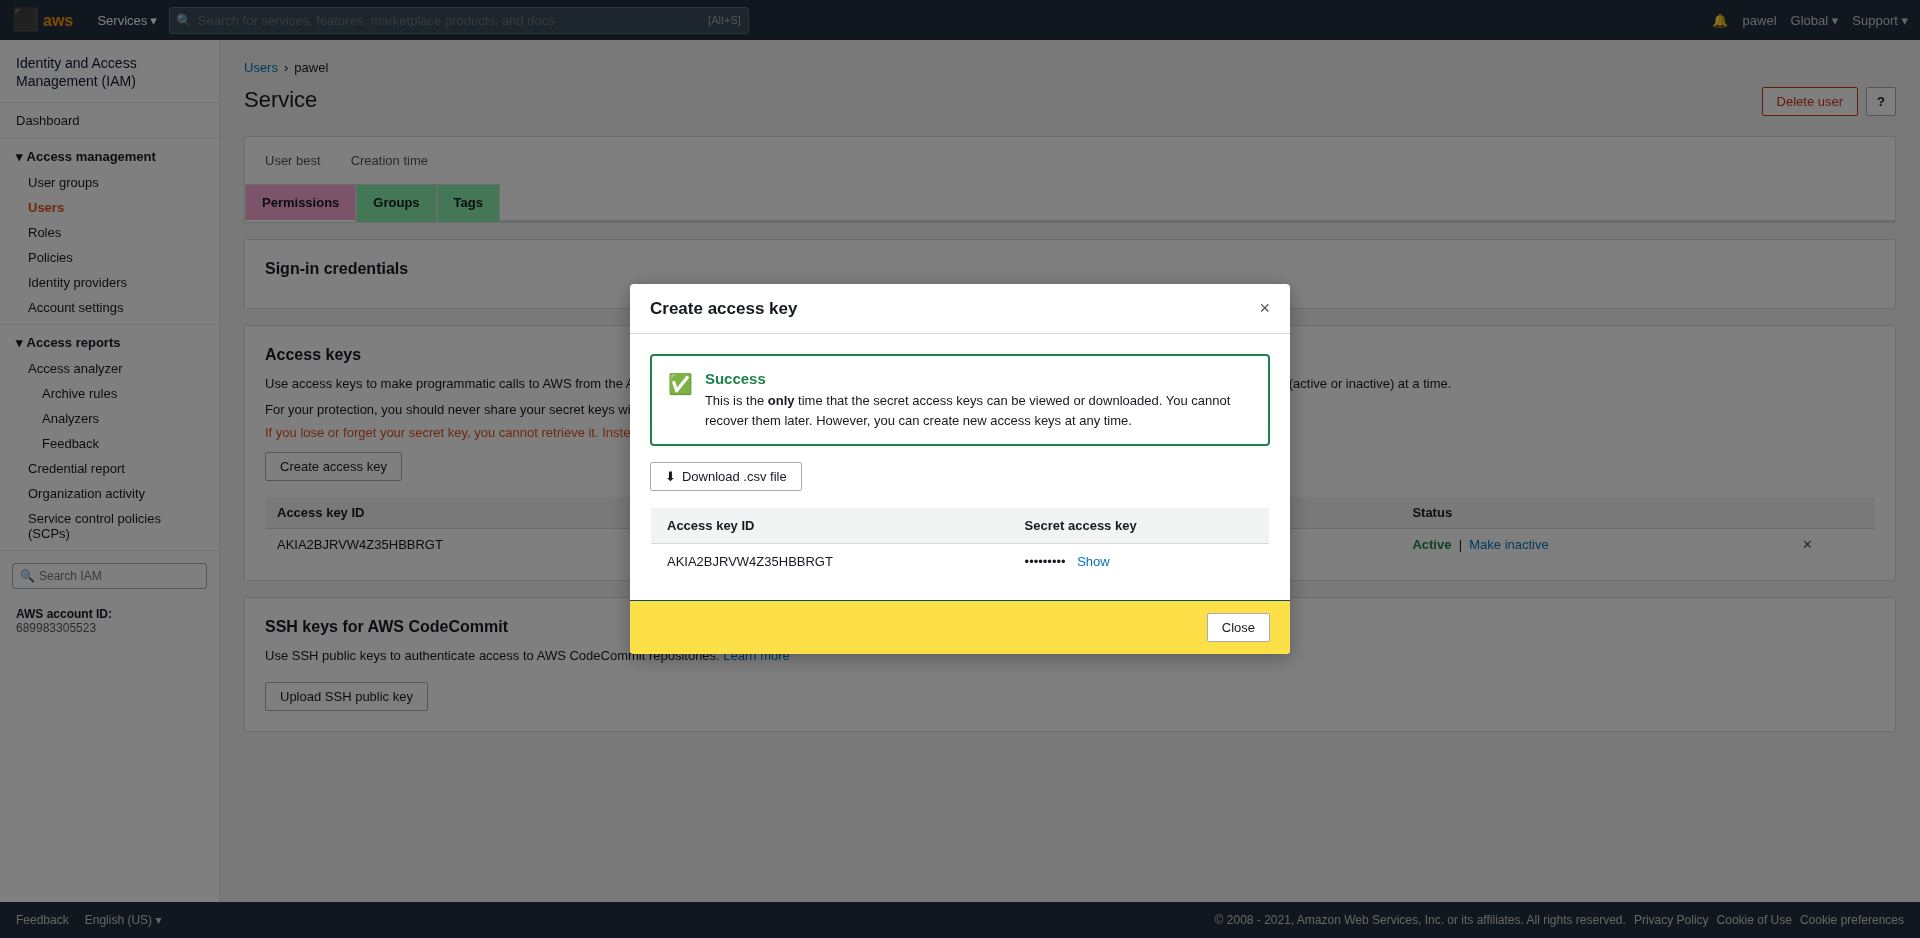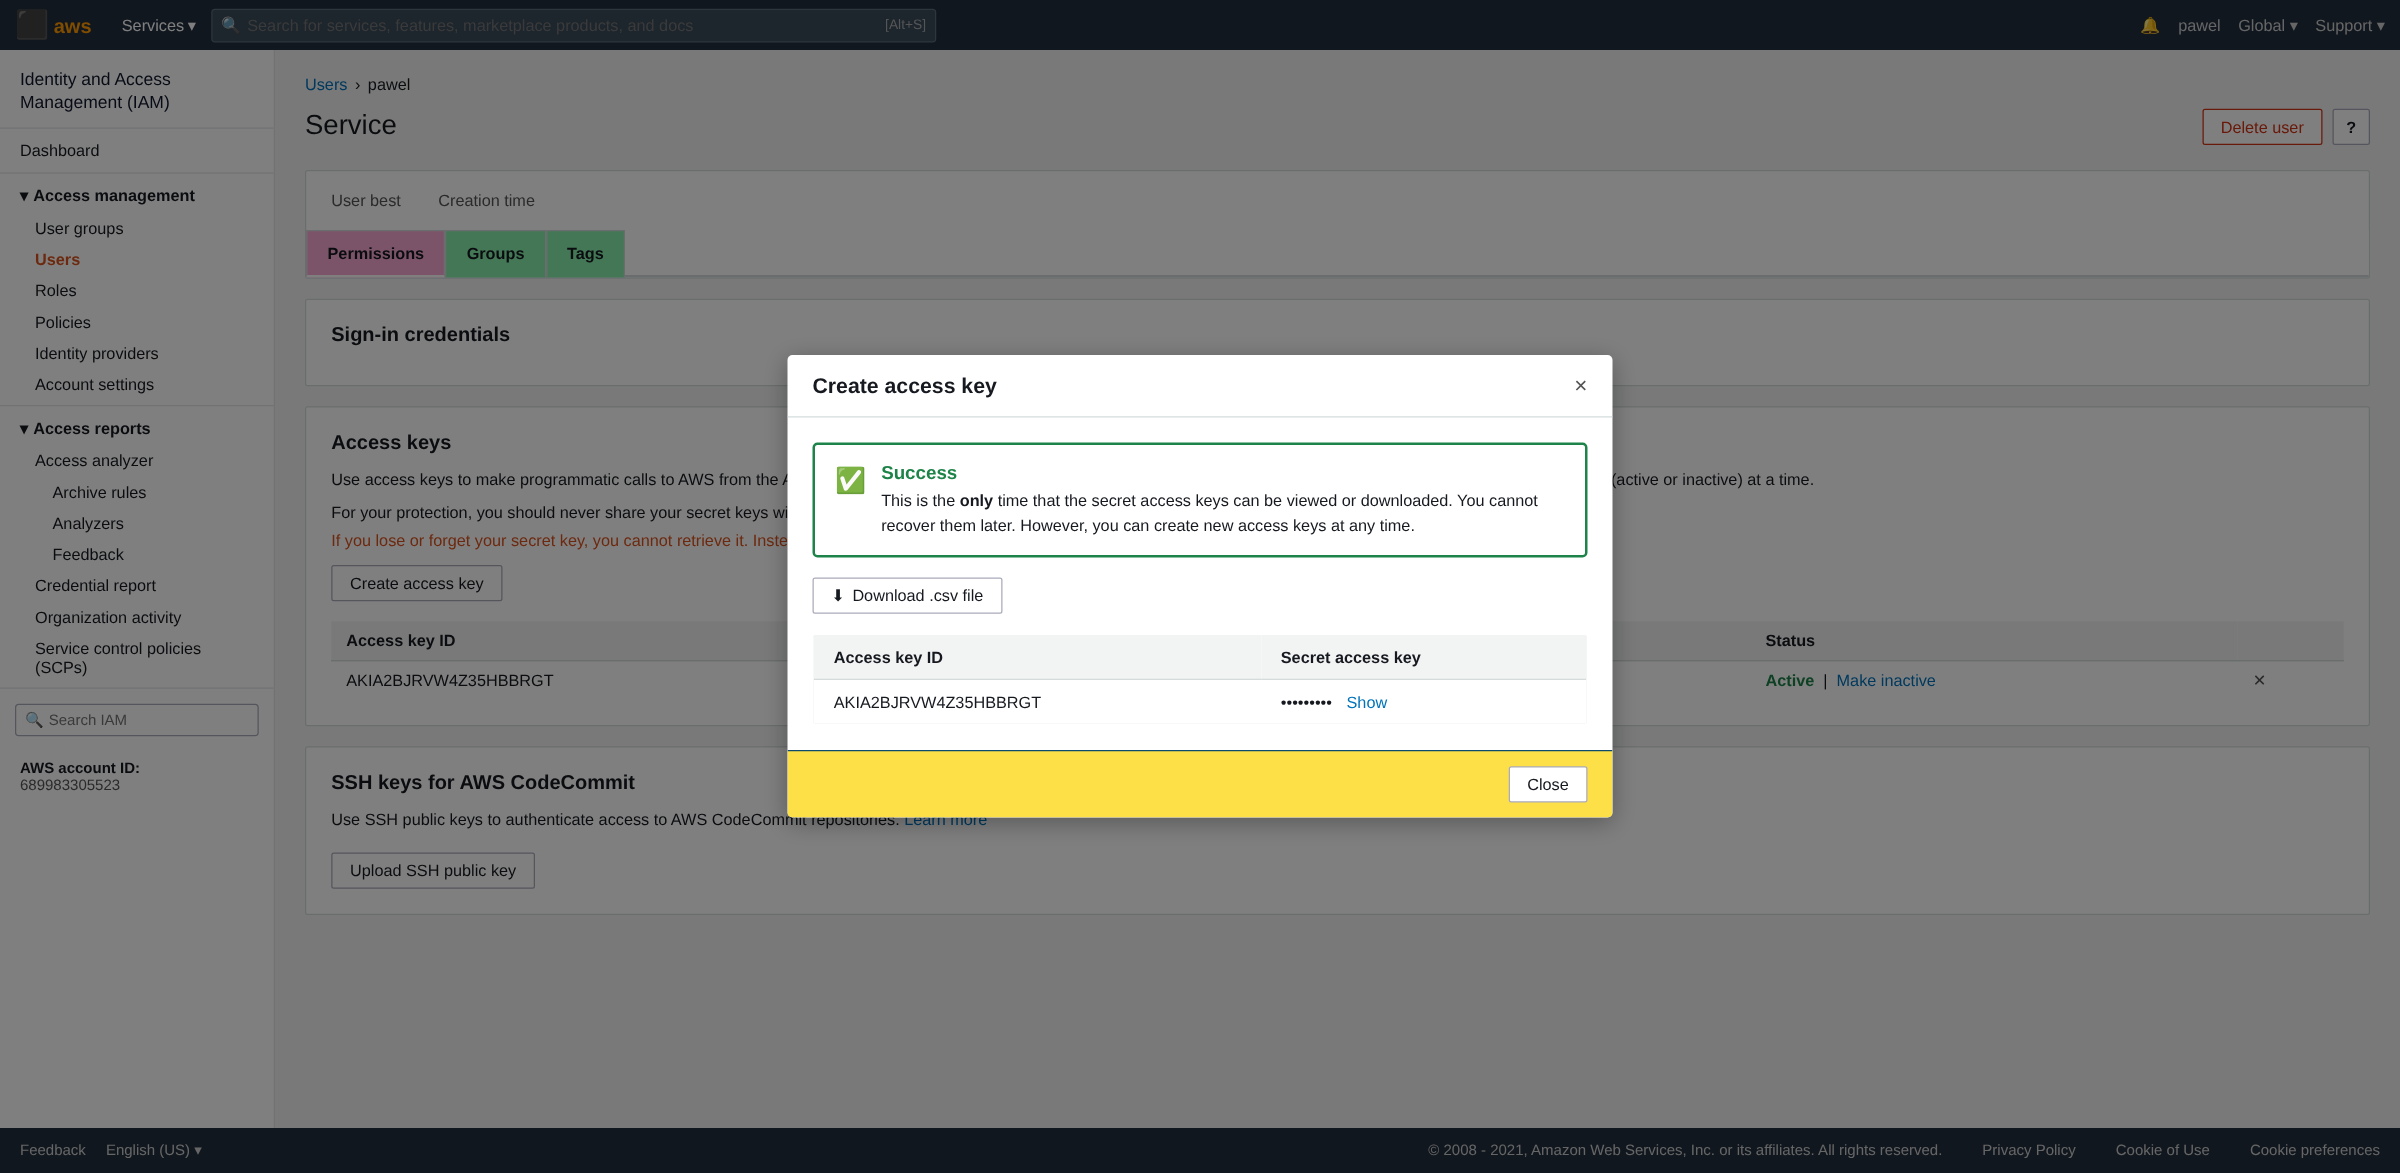--- a/index.html
+++ b/index.html
@@ -137,21 +137,21 @@
     .data-table tr:last-child td { border-bottom: none; }
     .status-active { color: #1d8348; font-weight: 600; }
     .link-btn { color: #0073bb; background: none; border: none; cursor: pointer; font-size: 13px; text-decoration: none; }
 
     
     .footer {
       position: fixed; bottom: 0; left: 0; right: 0; background: #232f3e; color: #ccc; font-size: 12px;
       display: flex; align-items: center; justify-content: space-between; padding: 0 16px; height: 36px; z-index: 900;
     }
     .footer-left { display: flex; gap: 16px; }
-    .footer-right { display: flex; gap: 32px; }
+    .footer-right { display: flex; gap: 8px; }
     .footer a { color: #ccc; text-decoration: none; }
 
     
     .modal-overlay {
       position: fixed; top: 0; left: 0; right: 0; bottom: 0;
       background: rgba(0,0,0,0.5); z-index: 2000;
       display: flex; align-items: center; justify-content: center;
     }
     .modal {
       background: #fff; border-radius: 4px; width: 660px; max-width: 95vw;

